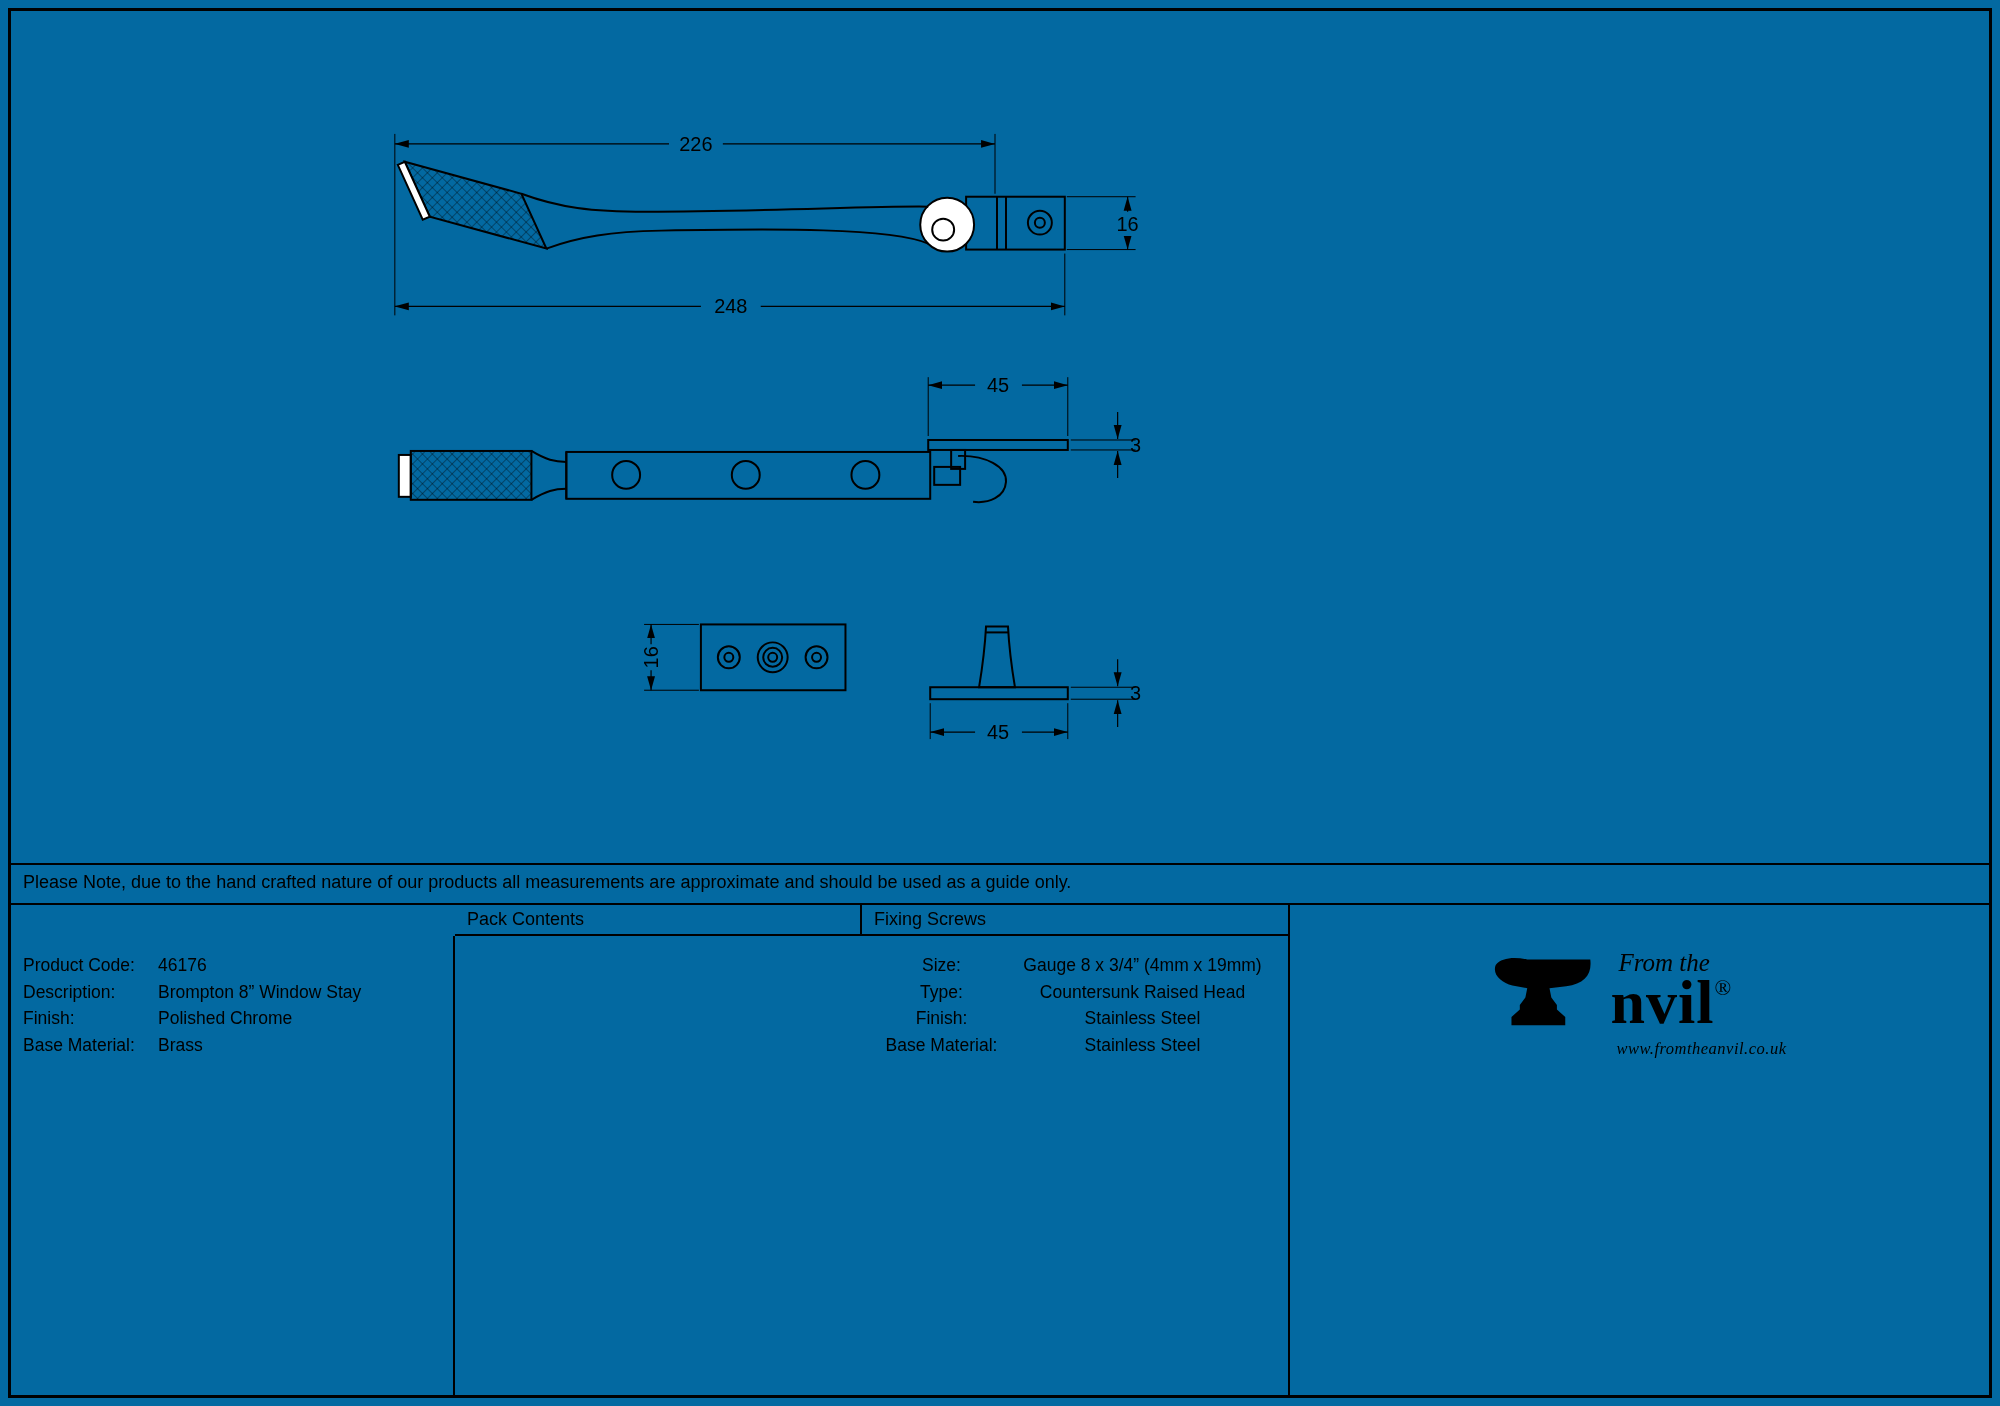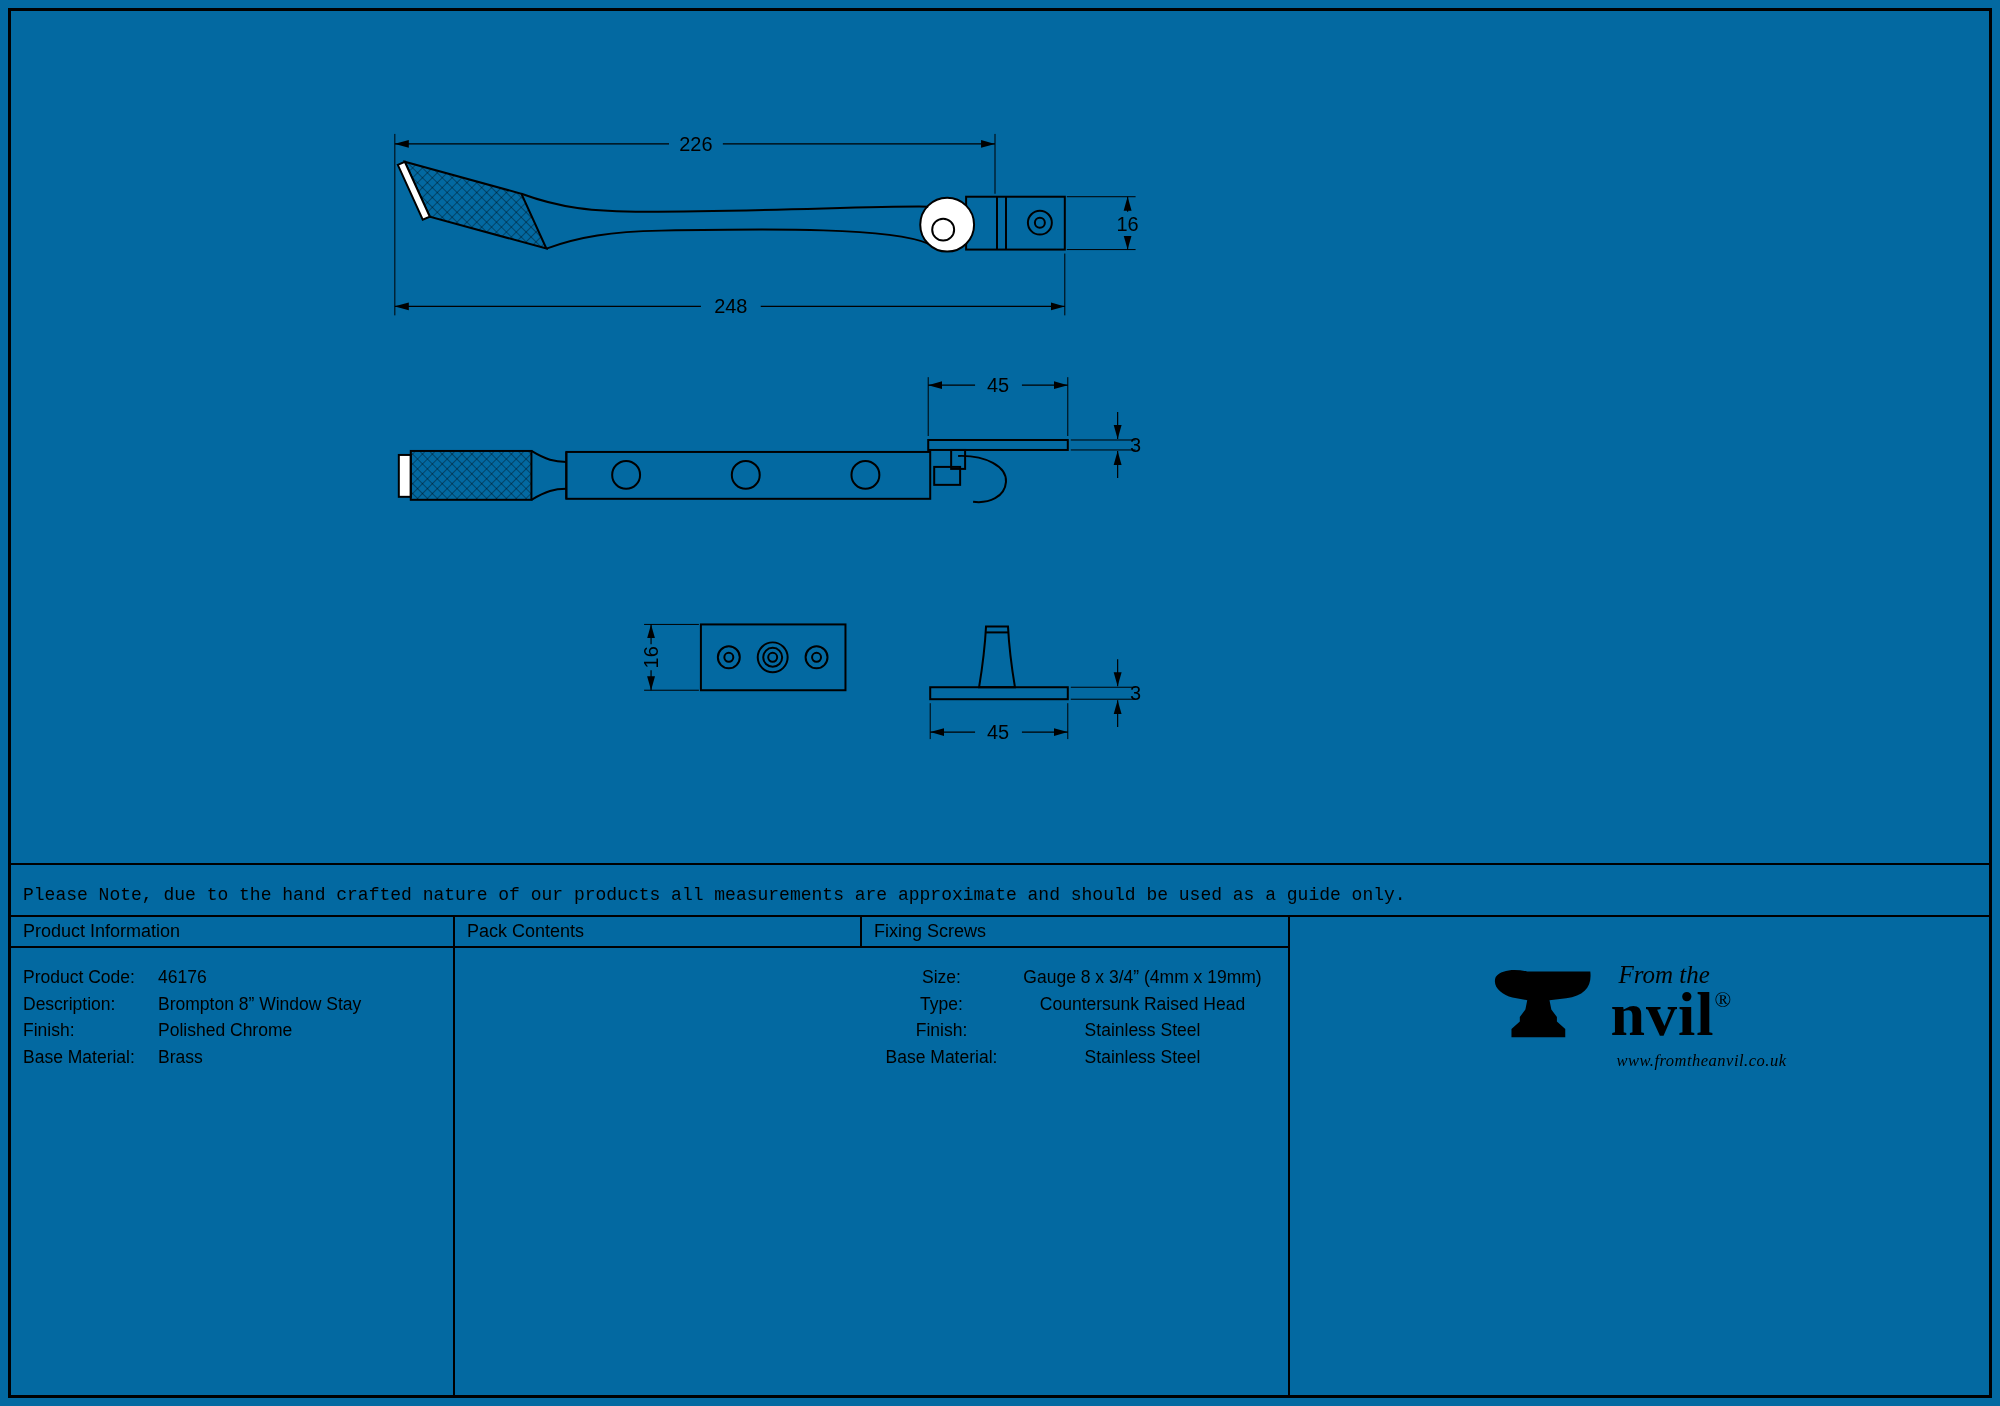--- a/index.html
+++ b/index.html
@@ -13,21 +13,21 @@
   svg.drawing { display:block; width:100%; height:100%; }
   svg.drawing text { font-family:"Liberation Sans", sans-serif; fill:#000; }
   .dim { font-size:20px; }
   .part { fill:none; stroke:#000; stroke-width:2; }
   .partfill { fill:#fff; stroke:#000; stroke-width:2; }
   .knurlfill { fill:url(#knurl); stroke:#000; stroke-width:2; }
   .dimline { stroke:#000; stroke-width:1.2; fill:none; }
   .extline { stroke:#000; stroke-width:1; fill:none; }
 
   .note-row { flex:0 0 auto; border-top:2px solid #000; border-bottom:2px solid #000;
-    padding:20px 12px 10px 12px; font-size:18px;font-family:Liberation Mono, monospace; }
+    padding:7px 12px 10px 12px; font-size:18px; }
   .info-table { flex:1 1 auto; display:grid; grid-template-columns:444px 407px 428px 1fr;
     grid-template-rows:31px 1fr; }
   .hcell { border-right:2px solid #000; border-bottom:2px solid #000; padding:0 12px;
     font-size:18px; display:flex; align-items:center; }
   .h1 { grid-column:1; grid-row:1; } .h2 { grid-column:2; grid-row:1; } .h3 { grid-column:3; grid-row:1; }
   .bcell { border-right:2px solid #000; padding:16px 12px; font-size:17.5px; }
   .b1 { grid-column:1; grid-row:2; } .b2 { grid-column:2; grid-row:2; } .b3 { grid-column:3; grid-row:2;text-align:center; }
   .c4 { grid-column:4; grid-row:1 / 3; display:flex; justify-content:center; align-items:flex-start; padding-top:45px; }
   .row { display:flex; line-height:26.5px; }
   .lbl { flex:0 0 135px; width:135px; }
@@ -162,23 +162,20 @@
         </g>
       </svg>
     </div>
 
     <div class="note-row">
       <span>Please Note, due to the hand crafted nature of our products all measurements are approximate and should be used as a guide only.</span>
     </div>
 
     <div class="info-table">
 
-      <div class="hcell h1">
-        <span>Product Information</span>
-      </div>
       <div class="hcell h2">
         <span>Pack Contents</span>
       </div>
       <div class="hcell h3">
         <span>Fixing Screws</span>
       </div>
 
       <div class="bcell b1">
         <div class="row">
           <span class="lbl">Product Code:</span>

